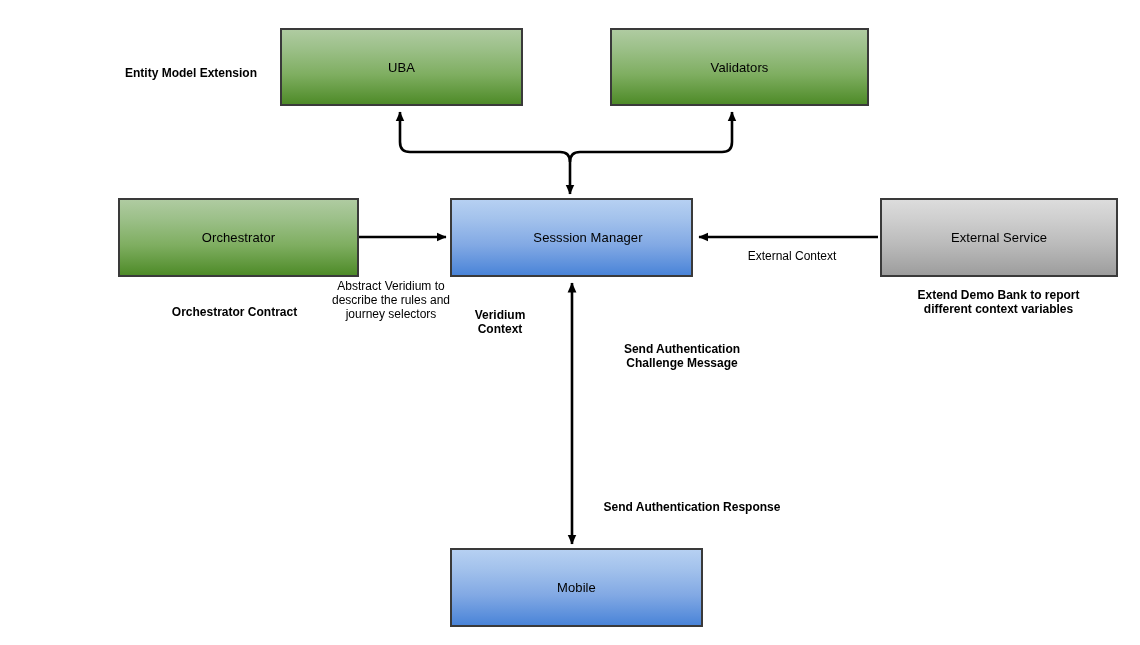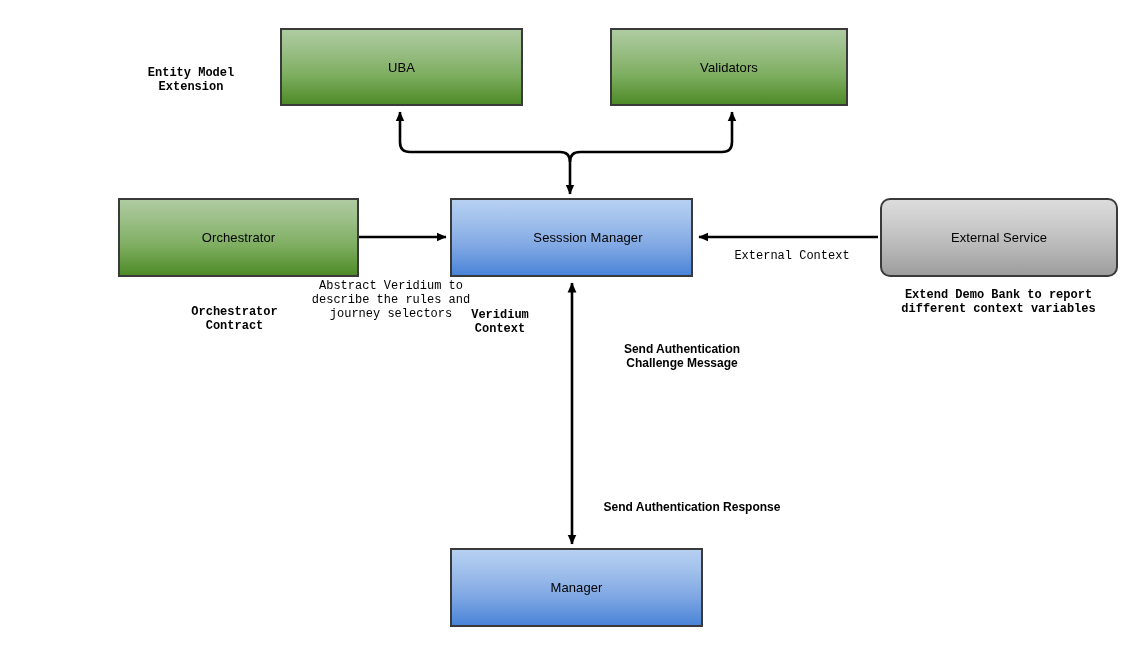--- a/index.html
+++ b/index.html
@@ -32,30 +32,29 @@
     letter-spacing: 0.1px;
   }
   .node-green {
     background: linear-gradient(to bottom, #afcba1 0%, #9cc089 25%, #7fae61 60%, #4e8b28 100%);
   }
   .node-blue {
     background: linear-gradient(to bottom, #b6d0f2 0%, #a3c2ec 25%, #82a9e4 60%, #4a84d8 100%);
   }
   .node-grey {
     background: linear-gradient(to bottom, #dcdcdc 0%, #cfcfcf 25%, #bababa 60%, #9d9d9d 100%);
-    border-radius: 10px;
   }
   .caption {
     position: absolute;
     font-size: 12px;
     color: #000000;
     line-height: 14px;
   }
   .caption.bold { font-weight: bold; }
-  .caption.center { text-align: center; font-family: Liberation Mono, monospace; }
+  .caption.center { text-align: center; }
   .caption.left { text-align: center; }
   .svg-layer {
     position: absolute;
     left: 0; top: 0;
     width: 1140px;
     height: 645px;
     pointer-events: none;
   }
 </style>
 </head>
@@ -92,38 +91,38 @@
 
     <g>
       <path d="M572,283 L572,544" stroke="#000000" stroke-width="2.6" fill="none" marker-start="url(#arrowStart)" marker-end="url(#arrowEnd)"></path>
     </g>
   </svg>
 
   <div class="node node-green" style="left:280px; top:28px; width:243px; height:78px;">
     <span>UBA</span>
   </div>
 
-  <div class="node node-green" style="left:610px; top:28px; width:238px; height:78px;justify-content:center;">
+  <div class="node node-green" style="left:610px; top:28px; width:259px; height:78px;justify-content:center;">
     <span>Validators</span>
   </div>
 
   <div class="node node-green" style="left:70px; top:198px; width:241px; height:79px;margin-left:48px;">
     <span>Orchestrator</span>
   </div>
 
   <div class="node node-blue" style="left:450px; top:198px; width:243px; height:79px;padding-left:33px;">
     <span>Sesssion Manager</span>
   </div>
 
   <div class="node node-grey" style="left:880px; top:198px; width:238px; height:79px;">
     <span>External Service</span>
   </div>
 
   <div class="node node-blue" style="left:450px; top:548px; width:253px; height:79px;">
-    <span>Manager</span>
+    <span>Mobile</span>
   </div>
 
   <div class="caption bold center" style="left:120px; top:66px; width:142px;">
     <span>Entity Model Extension</span>
   </div>
 
   <div class="caption bold center" style="left:163px; top:305px; width:143px;">
     <span>Orchestrator Contract</span>
   </div>
 

